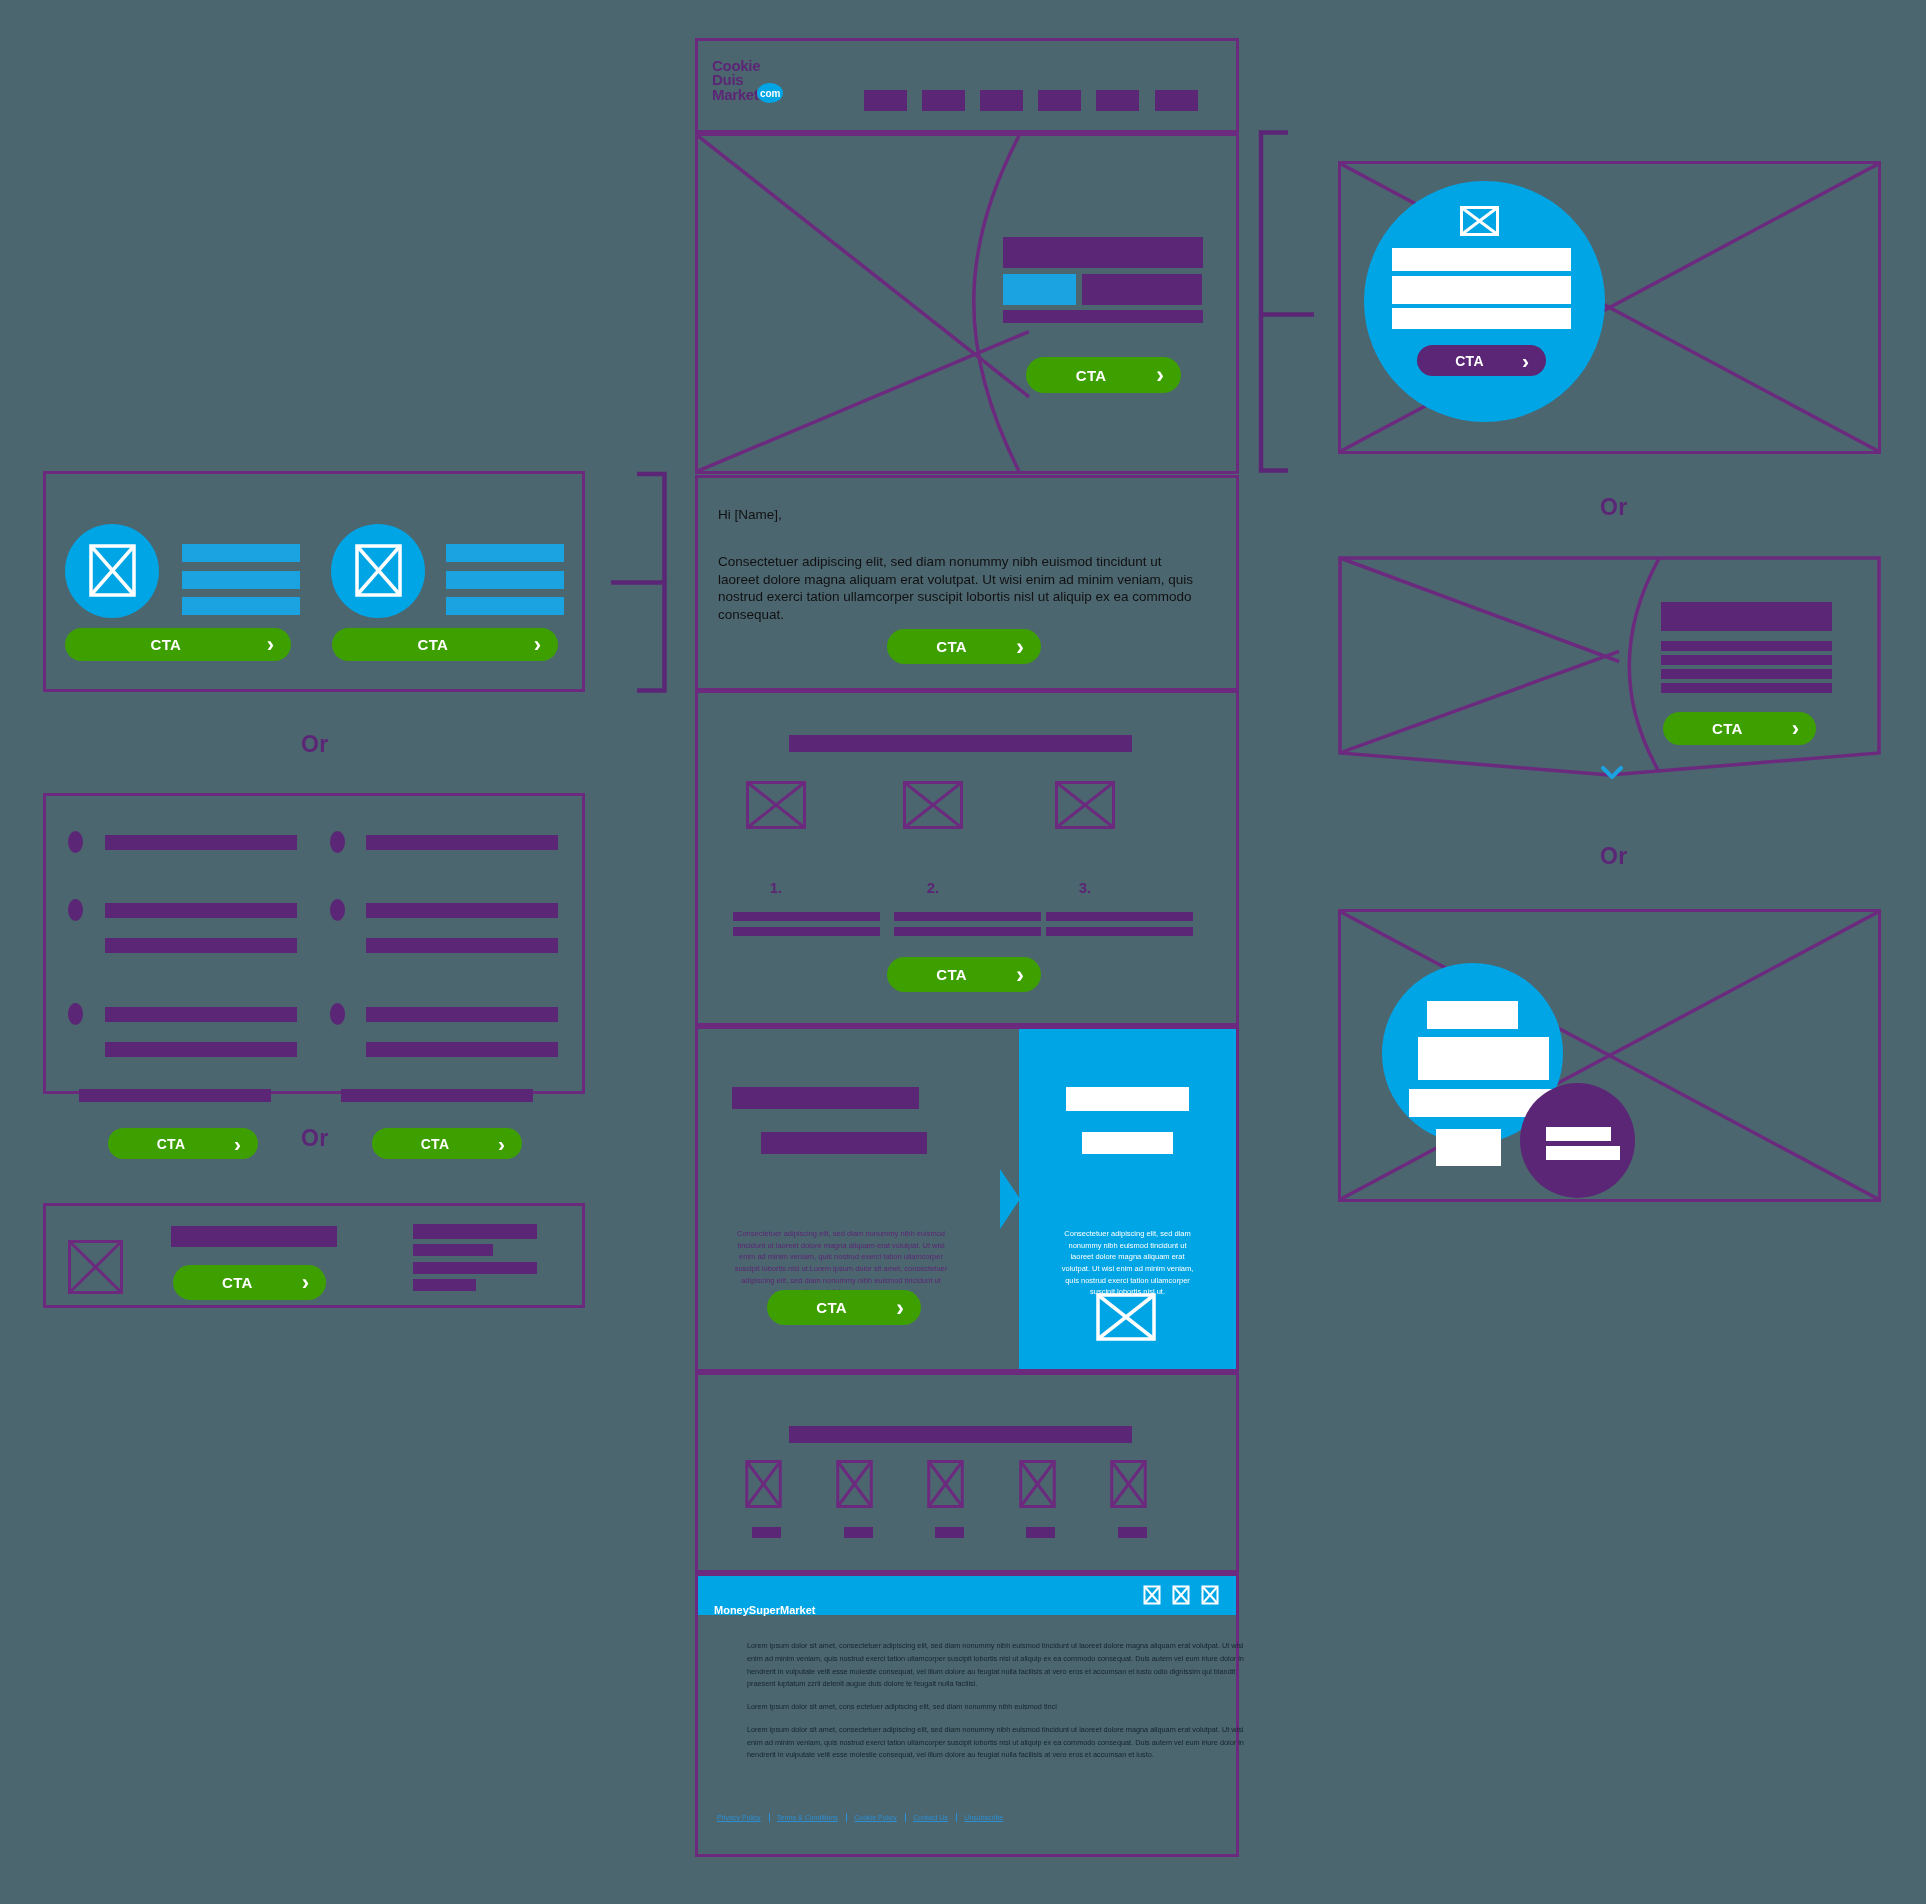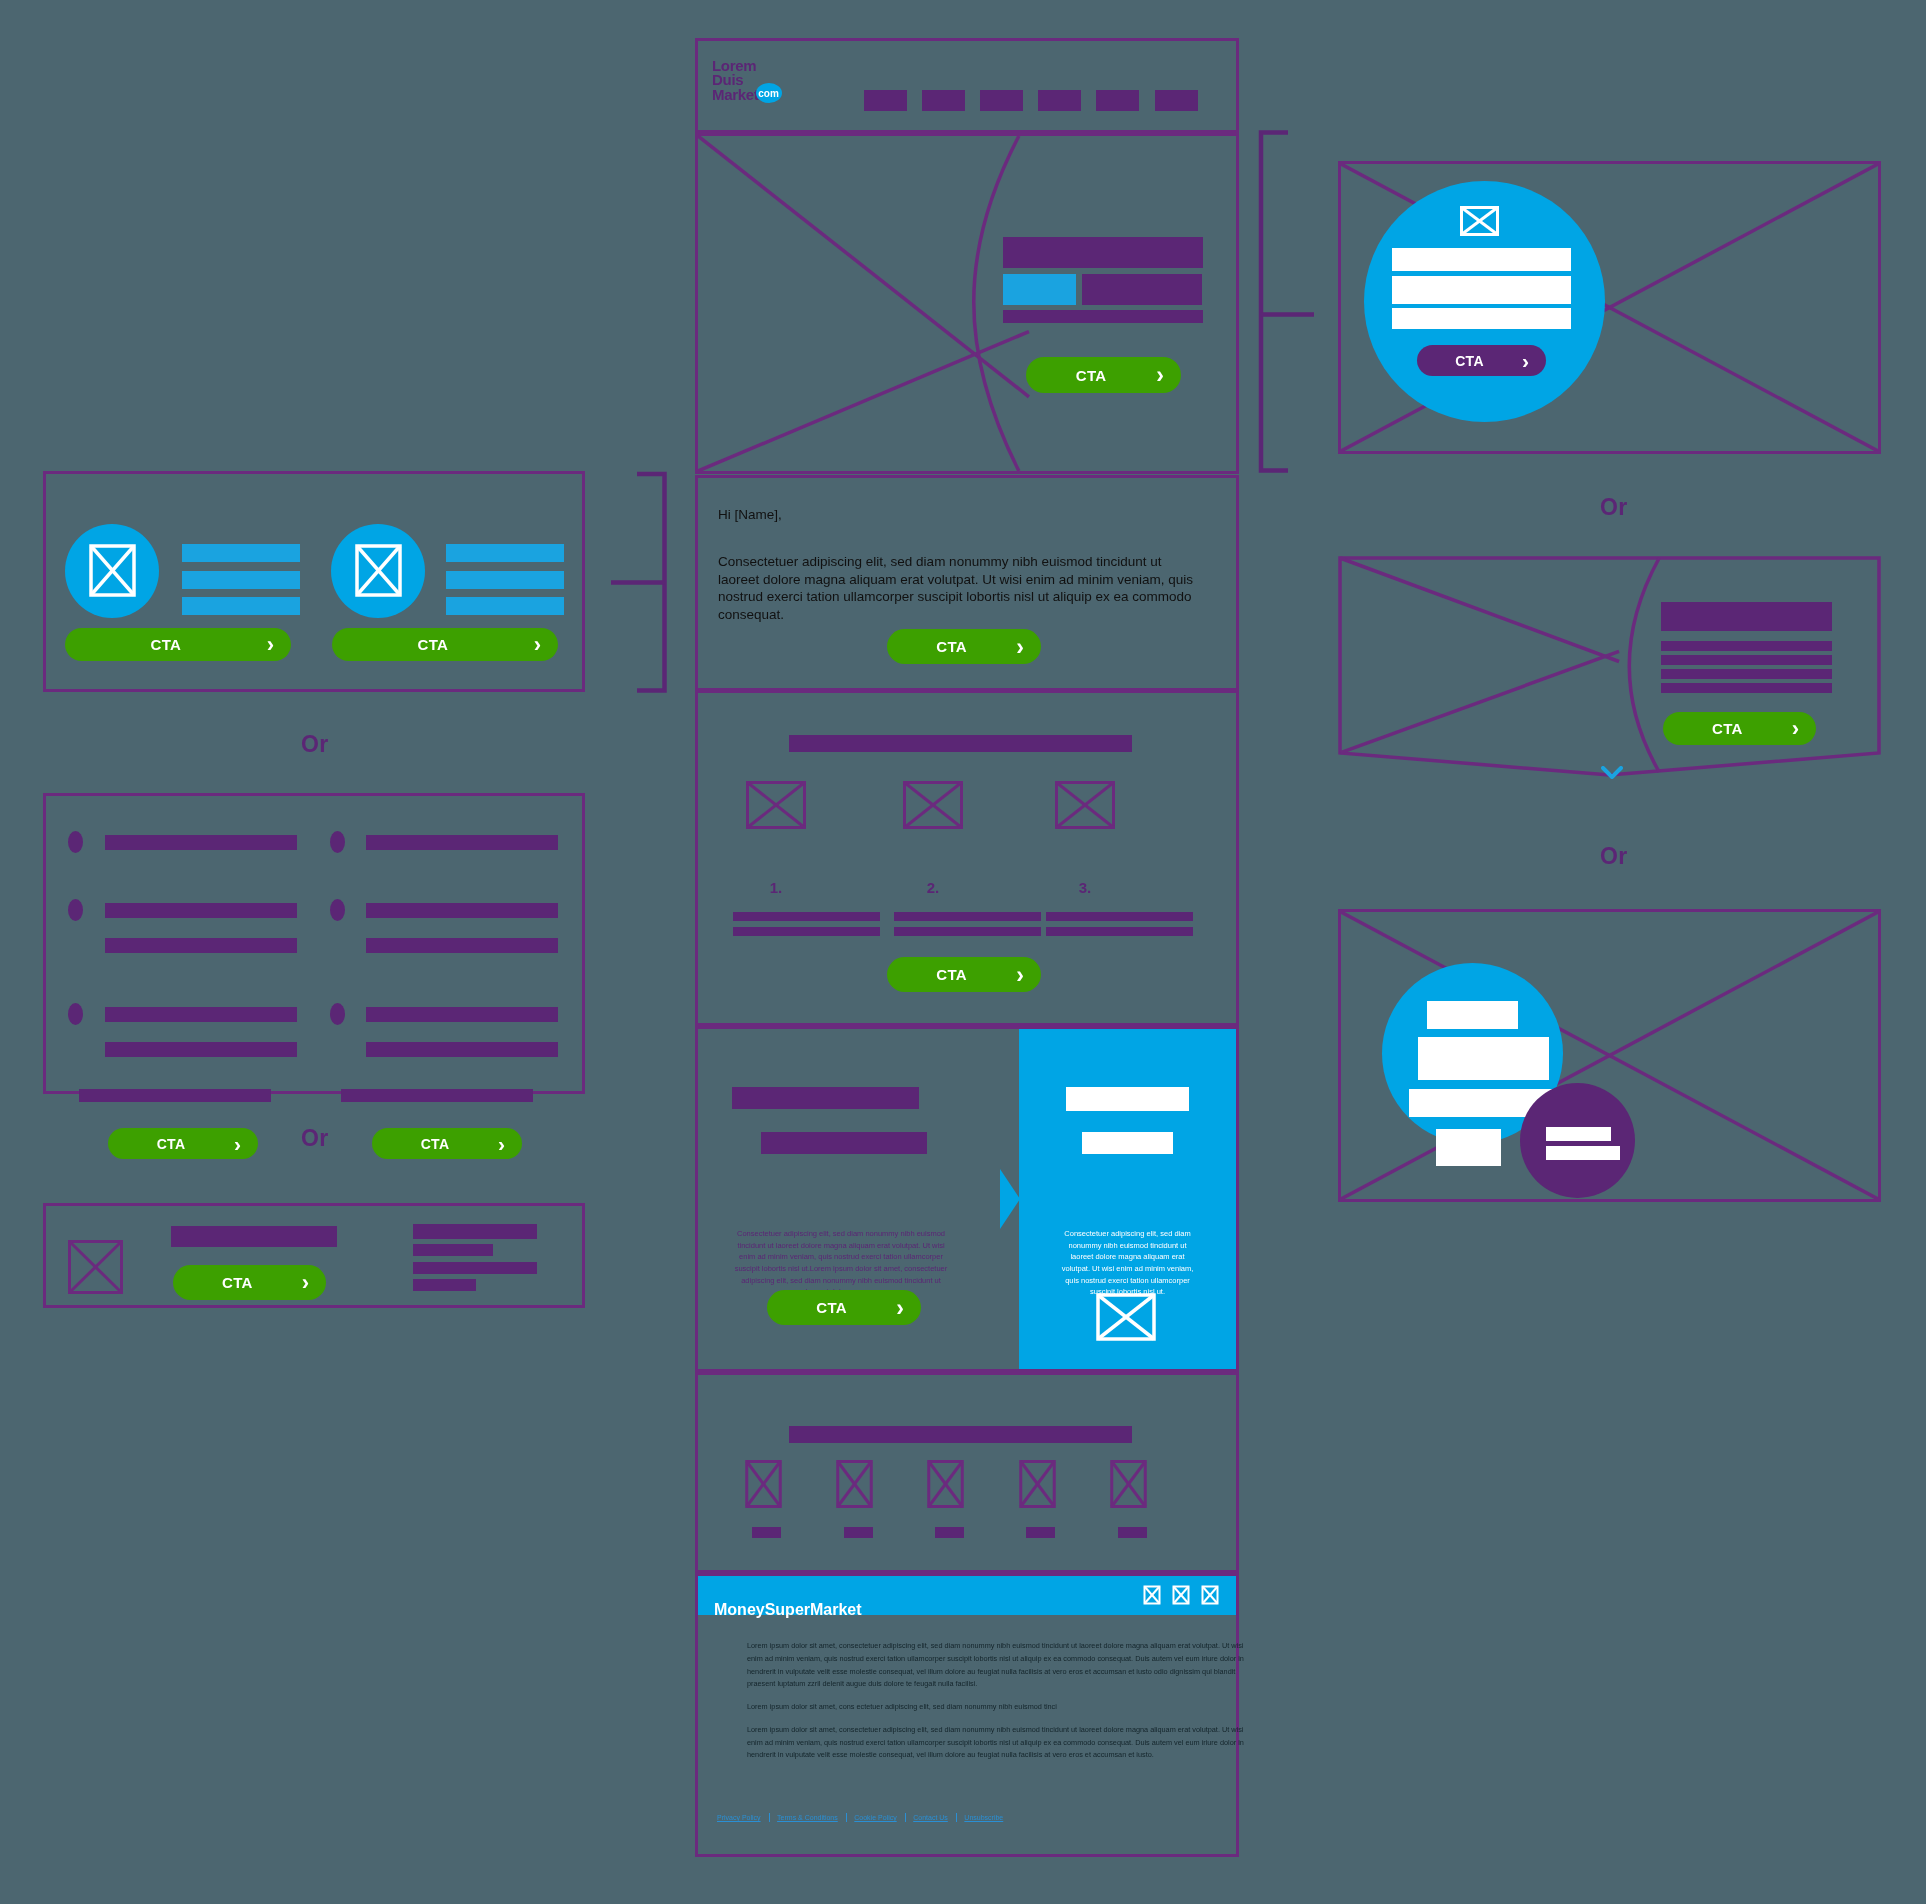--- a/index.html
+++ b/index.html
@@ -66,21 +66,21 @@
 
   .smalltext { position: absolute; font-size: 7.5px; line-height: 1.55; text-align: center; }
   .smalltext.purple { color: #5b2675; }
   .smalltext.white { color: #fff; }
 
   .footerbar {
     position: absolute; background: #00a5e5;
     display: flex; align-items: center; justify-content: space-between;
     padding: 0 16px;
   }
-  .footerbar .fbtitle { color: #fff; font-weight: bold; font-size: 16px; margin-top: 28px; }
+  .footerbar .fbtitle { color: #fff; font-weight: bold; font-size: 11px; margin-top: 28px; }
   .footerbar .socials { display: flex; gap: 9px; }
 
   .foottext { position: absolute; color: #14252b; font-size: 7.3px; line-height: 1.75; }
   .foottext p { margin-bottom: 10px; }
 
   .footlinks { position: absolute; display: flex; align-items: center; gap: 0; }
   .footlinks a {
     color: #2a8fd4; font-size: 7px; text-decoration: underline;
     padding: 0 8px;
   }
@@ -95,21 +95,21 @@
 </head>
 <body>
 
 <div class="stage">
 
   <div class="panel" style="left:695px; top:38px; width:544px; height:95px;">
   </div>
 
   <div class="logo" style="left:712px; top:59px;">
     <div class="words">
-      <div>Lorem</div>
+      <div>Cookie</div>
       <div>Duis</div>
       <div>Market</div>
     </div>
     <div class="dotcom">com</div>
   </div>
 
   <div class="bar" style="left:864px; top:90px; width:43px; height:21px;"></div>
   <div class="bar" style="left:922px; top:90px; width:43px; height:21px;"></div>
   <div class="bar" style="left:980px; top:90px; width:43px; height:21px;"></div>
   <div class="bar" style="left:1038px; top:90px; width:43px; height:21px;"></div>

